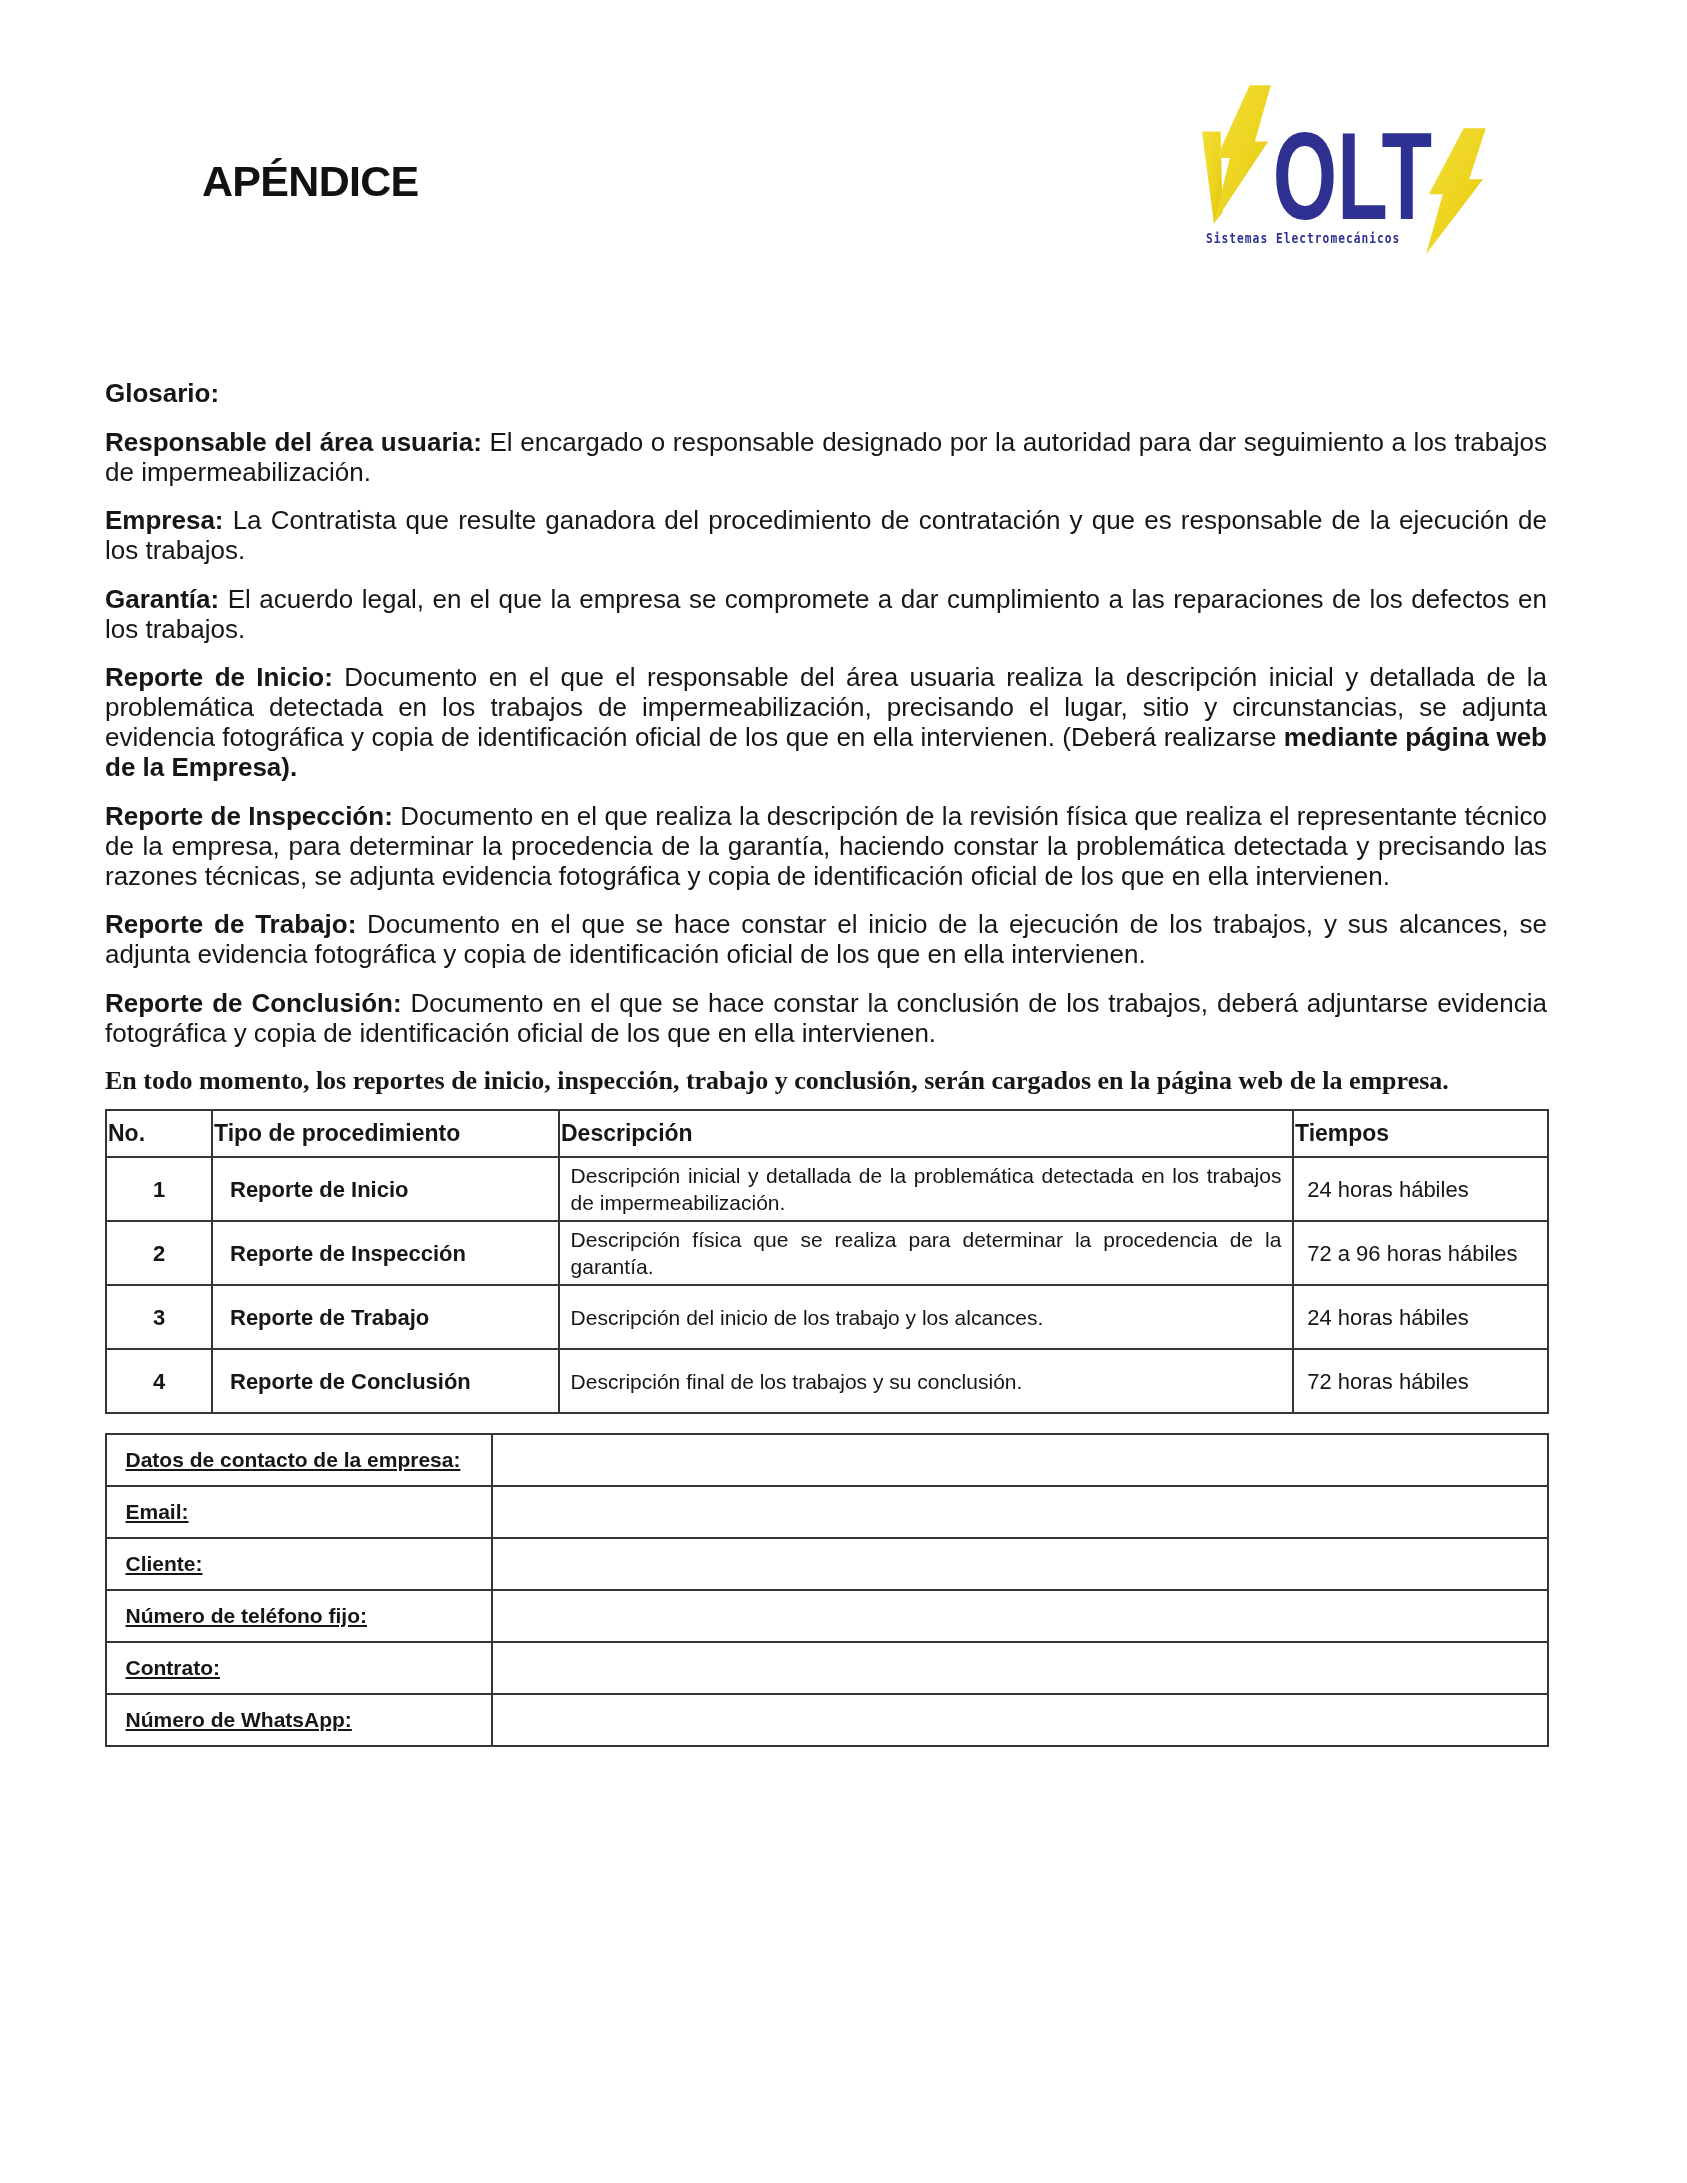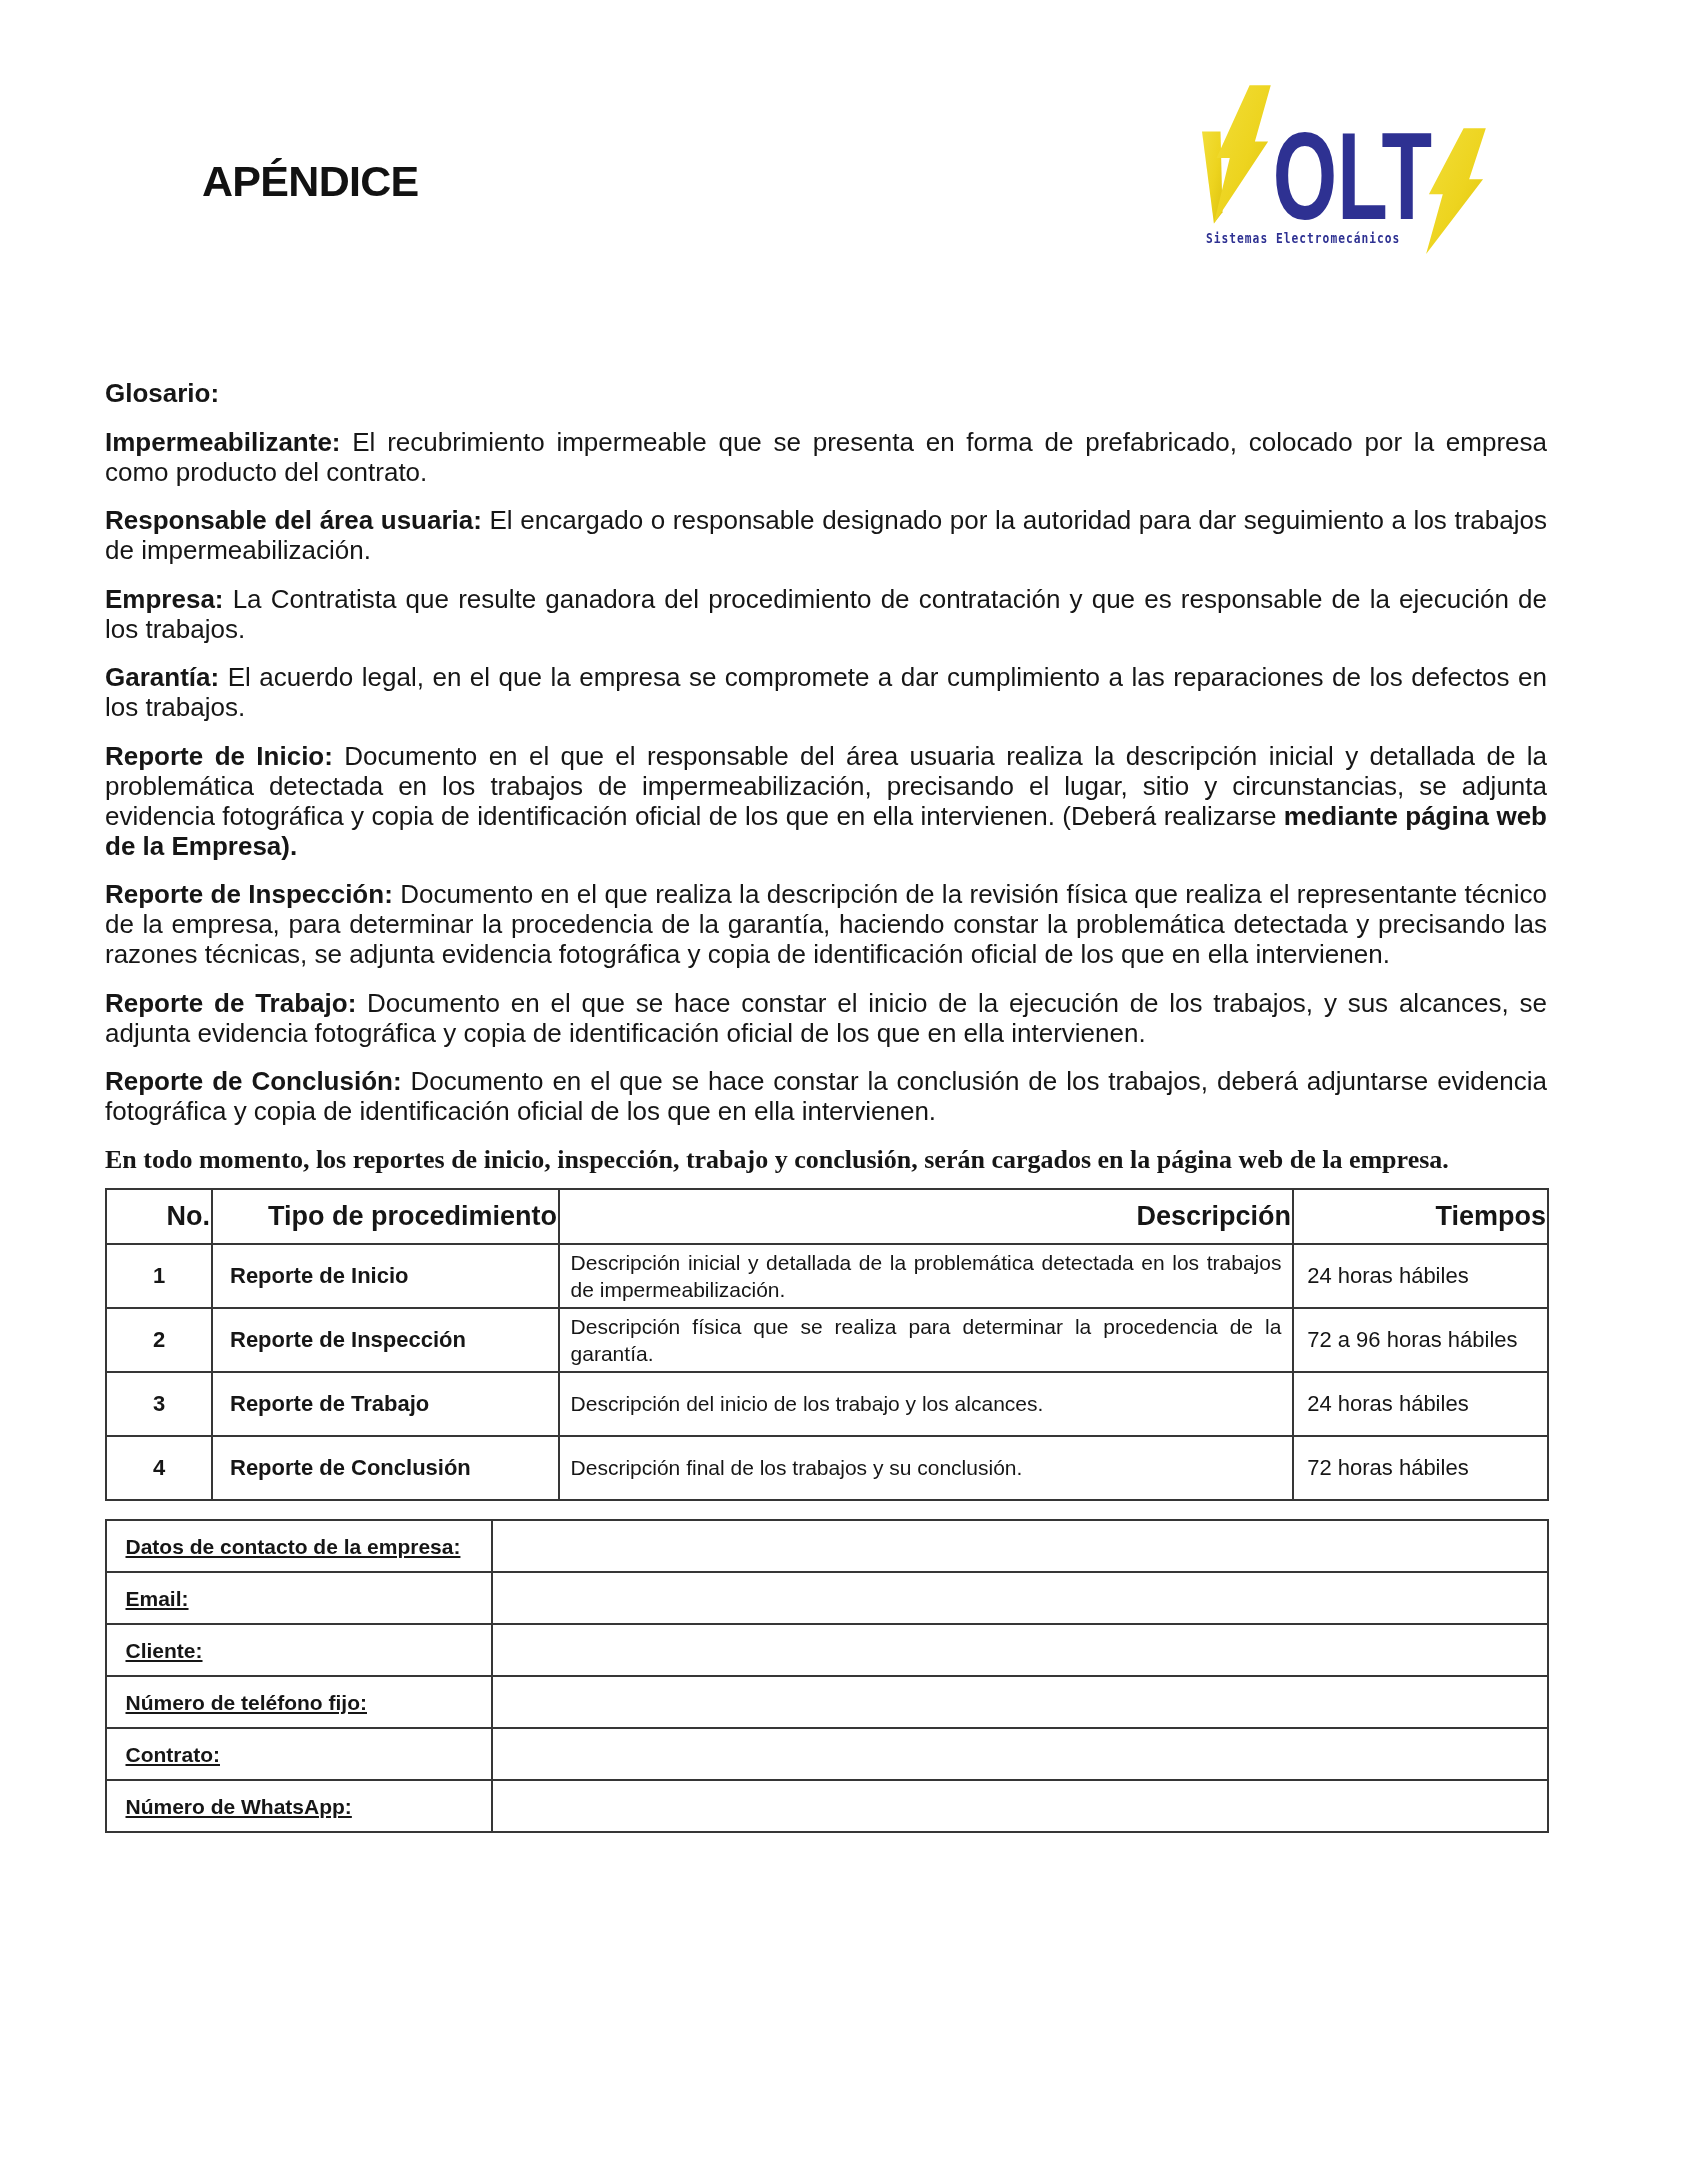--- a/index.html
+++ b/index.html
@@ -39,21 +39,21 @@
   
   table{border-collapse:collapse;table-layout:fixed;width:1442px;background:#fff;}
   table.proc{margin-top:13.2px;}
   table.contact{margin-top:18.5px;}
   td,th{
     border-left:2px solid #363636;border-right:2px solid #363636;
     border-top:2.6px solid #363636;border-bottom:2.6px solid #363636;
     vertical-align:middle;box-sizing:border-box;
     font-size:22px;line-height:27px;color:#161616;
   }
-  .proc th{height:55px;font-weight:700;text-align:right;font-size:27px;}
+  .proc th{height:47px;font-weight:700;text-align:left;font-size:23px;}
   .proc td{height:64px;}
   .col-no{width:106px;}
   .col-tipo{width:347px;}
   .col-desc{width:734px;}
   .col-tiempo{width:255px;}
   td.c-no{text-align:center;font-weight:700;}
   td.c-tipo{font-weight:700;padding:0 17px;}
   td.c-desc{padding:4px 10.6px;text-align:justify;font-size:21px;line-height:27px;}
   td.c-tiempo{padding:0 13.2px;}
   .contact td{height:52px;}
@@ -86,21 +86,20 @@
       <text x="107" y="202" font-family="Liberation Sans, sans-serif" font-weight="bold" font-size="188" fill="#2E3192" textLength="241" lengthAdjust="spacingAndGlyphs">OLT</text>
 
       <use href="#bolt" transform="translate(320,65) scale(1.05,0.91)"></use>
 
       <text x="6" y="238" font-family="DejaVu Sans Mono, monospace" font-weight="bold" font-size="22" letter-spacing="2" fill="#2E3192" textLength="294" lengthAdjust="spacingAndGlyphs">Sistemas Electromecánicos</text>
     </svg>
   </div>
 
   <div class="glossary-heading">Glosario:</div>
 
-  <p class="entry"><span class="term">Impermeabilizante:</span> <span>El recubrimiento impermeable que se presenta en forma de prefabricado, colocado por la empresa como producto del contrato.</span></p>
 
   <p class="entry"><span class="term">Responsable del área usuaria:</span> <span>El encargado o responsable designado por la autoridad para dar seguimiento a los trabajos de impermeabilización.</span></p>
 
 
   <p class="entry"><span class="term">Empresa:</span> <span>La Contratista que resulte ganadora del procedimiento de contratación y que es responsable de la ejecución de los trabajos.</span></p>
 
   <p class="entry"><span class="term">Garantía:</span> <span>El acuerdo legal, en el que la empresa se compromete a dar cumplimiento a las reparaciones de los defectos en los trabajos.</span></p>
 
   <p class="entry"><span class="term">Reporte de Inicio:</span> <span>Documento en el que el responsable del área usuaria realiza la descripción inicial y detallada de la problemática detectada en los trabajos de impermeabilización, precisando el lugar, sitio y circunstancias, se adjunta evidencia fotográfica y copia de identificación oficial de los que en ella intervienen. (Deberá realizarse</span> <span class="bold">mediante página web de la Empresa).</span></p>
 

